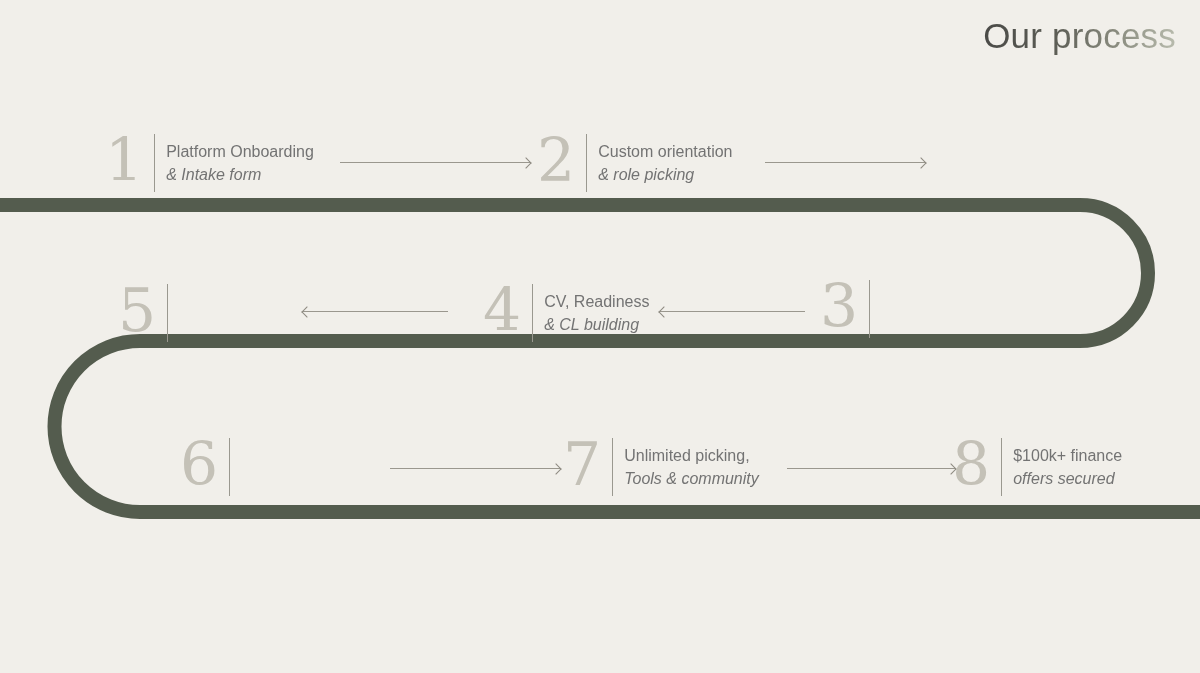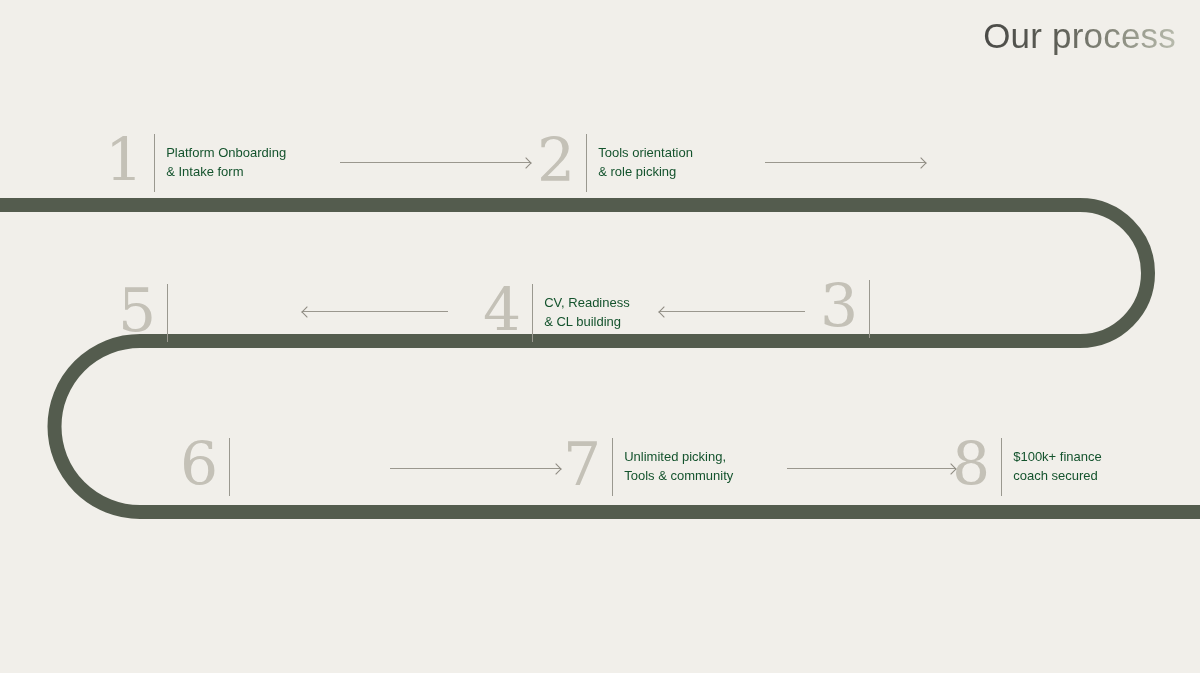--- a/index.html
+++ b/index.html
@@ -64,26 +64,26 @@
     opacity: 0.95;
   }
   .step-rule {
     width: 1px;
     height: 58px;
     background: #9a988f;
     margin-right: 11px;
     flex: none;
   }
   .step-label {
-    font-size: 13px;
+    font-size: 16px;
     line-height: 1.45;
-    color: #14532d;
+    color: #737373;
     white-space: nowrap;
   }
-  .step-label .l2 { display: block; }
+  .step-label .l2 { display: block; font-style: italic; }
 
   
   .arrow {
     position: absolute;
     height: 12px;
   }
   .arrow .shaft {
     position: absolute;
     top: 6px;
     left: 0;
@@ -130,21 +130,21 @@
 
   <div class="arrow right" style="left:340px; top:156px; width:190px;">
     <div class="shaft"></div>
     <div class="head"></div>
   </div>
 
   <div class="step" style="left:537px; top:130px;">
     <div class="step-num">2</div>
     <div class="step-rule"></div>
     <div class="step-label">
-      <span>Tools orientation</span>
+      <span>Custom orientation</span>
       <span class="l2">&amp; role picking</span>
     </div>
   </div>
 
   <div class="arrow right" style="left:765px; top:156px; width:160px;">
     <div class="shaft"></div>
     <div class="head"></div>
   </div>
 
   <div class="step" style="left:118px; top:280px;">
@@ -198,17 +198,17 @@
   <div class="arrow right" style="left:787px; top:462px; width:168px;">
     <div class="shaft"></div>
     <div class="head"></div>
   </div>
 
   <div class="step" style="left:952px; top:434px;">
     <div class="step-num">8</div>
     <div class="step-rule"></div>
     <div class="step-label">
       <span>$100k+ finance</span>
-      <span class="l2">coach secured</span>
+      <span class="l2">offers secured</span>
     </div>
   </div>
 
 </div>
 
 </body></html>

